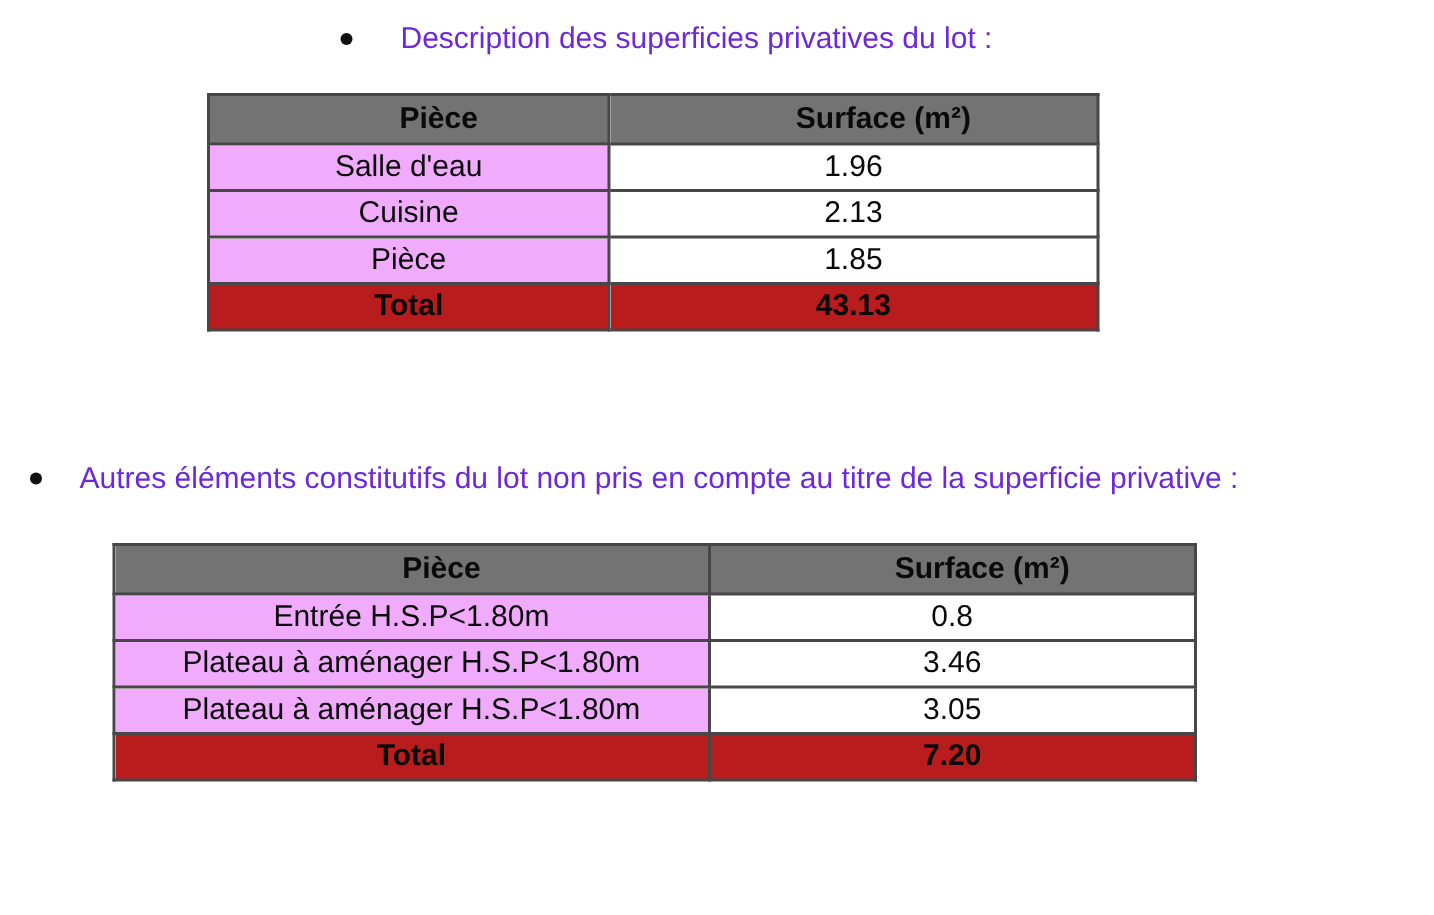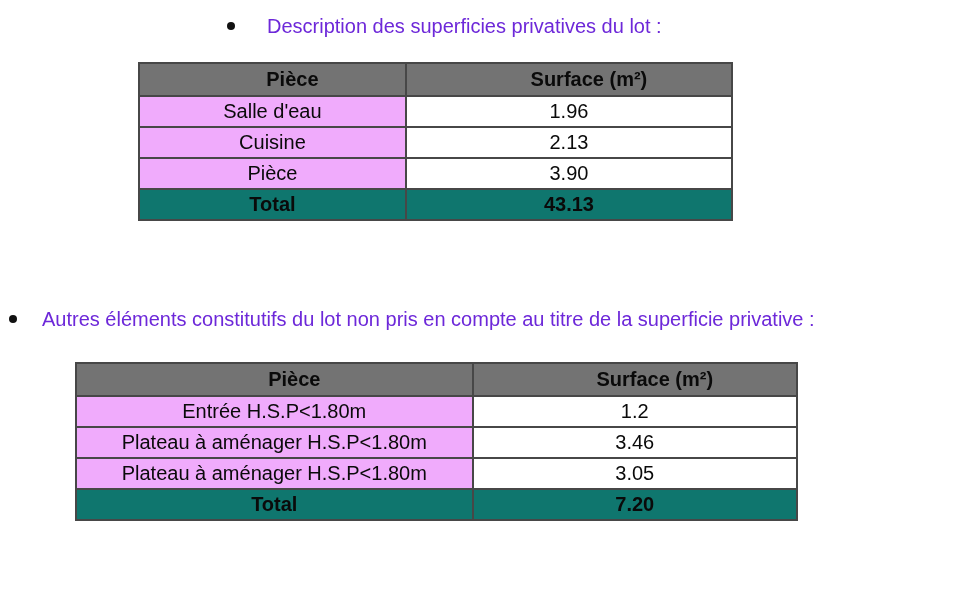--- a/index.html
+++ b/index.html
@@ -29,21 +29,21 @@
     margin-top: 9px;
   }
   .bullet-text {
     font-size: 20px;
     line-height: 26px;
     white-space: nowrap;
     color: #6d28d9;
   }
   #bullet1 { left: 227px; top: 13px; }
   #bullet1 .bullet-text { margin-left: 32px; }
-  #bullet2 { left: 9px;  top: 306px; }
+  #bullet2 { left: 20px;  top: 306px; }
   #bullet2 .bullet-text { margin-left: 25px; }
 
   table.surface-table {
     position: absolute;
     border-collapse: collapse;
     table-layout: fixed;
     background: #ffffff;
   }
   #table1 { left: 138px; top: 62px;  width: 595px; }
   #table2 { left: 75px;  top: 362px; width: 723px; }
@@ -70,21 +70,21 @@
     height: 31px;
     padding-left: 44px;
   }
   .surface-table td.piece {
     background: #f0abfc;
   }
   .surface-table td.surface {
     background: #ffffff;
   }
   .surface-table tr.total-row td {
-    background: #0f766e;
+    background: #b91c1c;
     font-weight: bold;
   }
 </style>
 </head>
 <body>
 
 <div id="bullet1" class="bullet-row">
   <span class="bullet-dot"></span>
   <span class="bullet-text">Description des superficies privatives du lot :</span>
 </div>
@@ -102,21 +102,21 @@
     <tr>
       <td class="piece">Salle d'eau</td>
       <td class="surface">1.96</td>
     </tr>
     <tr>
       <td class="piece">Cuisine</td>
       <td class="surface">2.13</td>
     </tr>
     <tr>
       <td class="piece">Pièce</td>
-      <td class="surface">3.90</td>
+      <td class="surface">1.85</td>
     </tr>
     <tr class="total-row">
       <td>Total</td>
       <td>43.13</td>
     </tr>
   </tbody>
 </table>
 
 <div id="bullet2" class="bullet-row">
   <span class="bullet-dot"></span>
@@ -128,21 +128,21 @@
       <col class="c-piece">
       <col class="c-surface">
     </colgroup>
   <tbody>
     <tr>
       <th>Pièce</th>
       <th>Surface (m²)</th>
     </tr>
     <tr>
       <td class="piece">Entrée H.S.P&lt;1.80m</td>
-      <td class="surface">1.2</td>
+      <td class="surface">0.8</td>
     </tr>
     <tr>
       <td class="piece">Plateau à aménager H.S.P&lt;1.80m</td>
       <td class="surface">3.46</td>
     </tr>
     <tr>
       <td class="piece">Plateau à aménager H.S.P&lt;1.80m</td>
       <td class="surface">3.05</td>
     </tr>
     <tr class="total-row">

